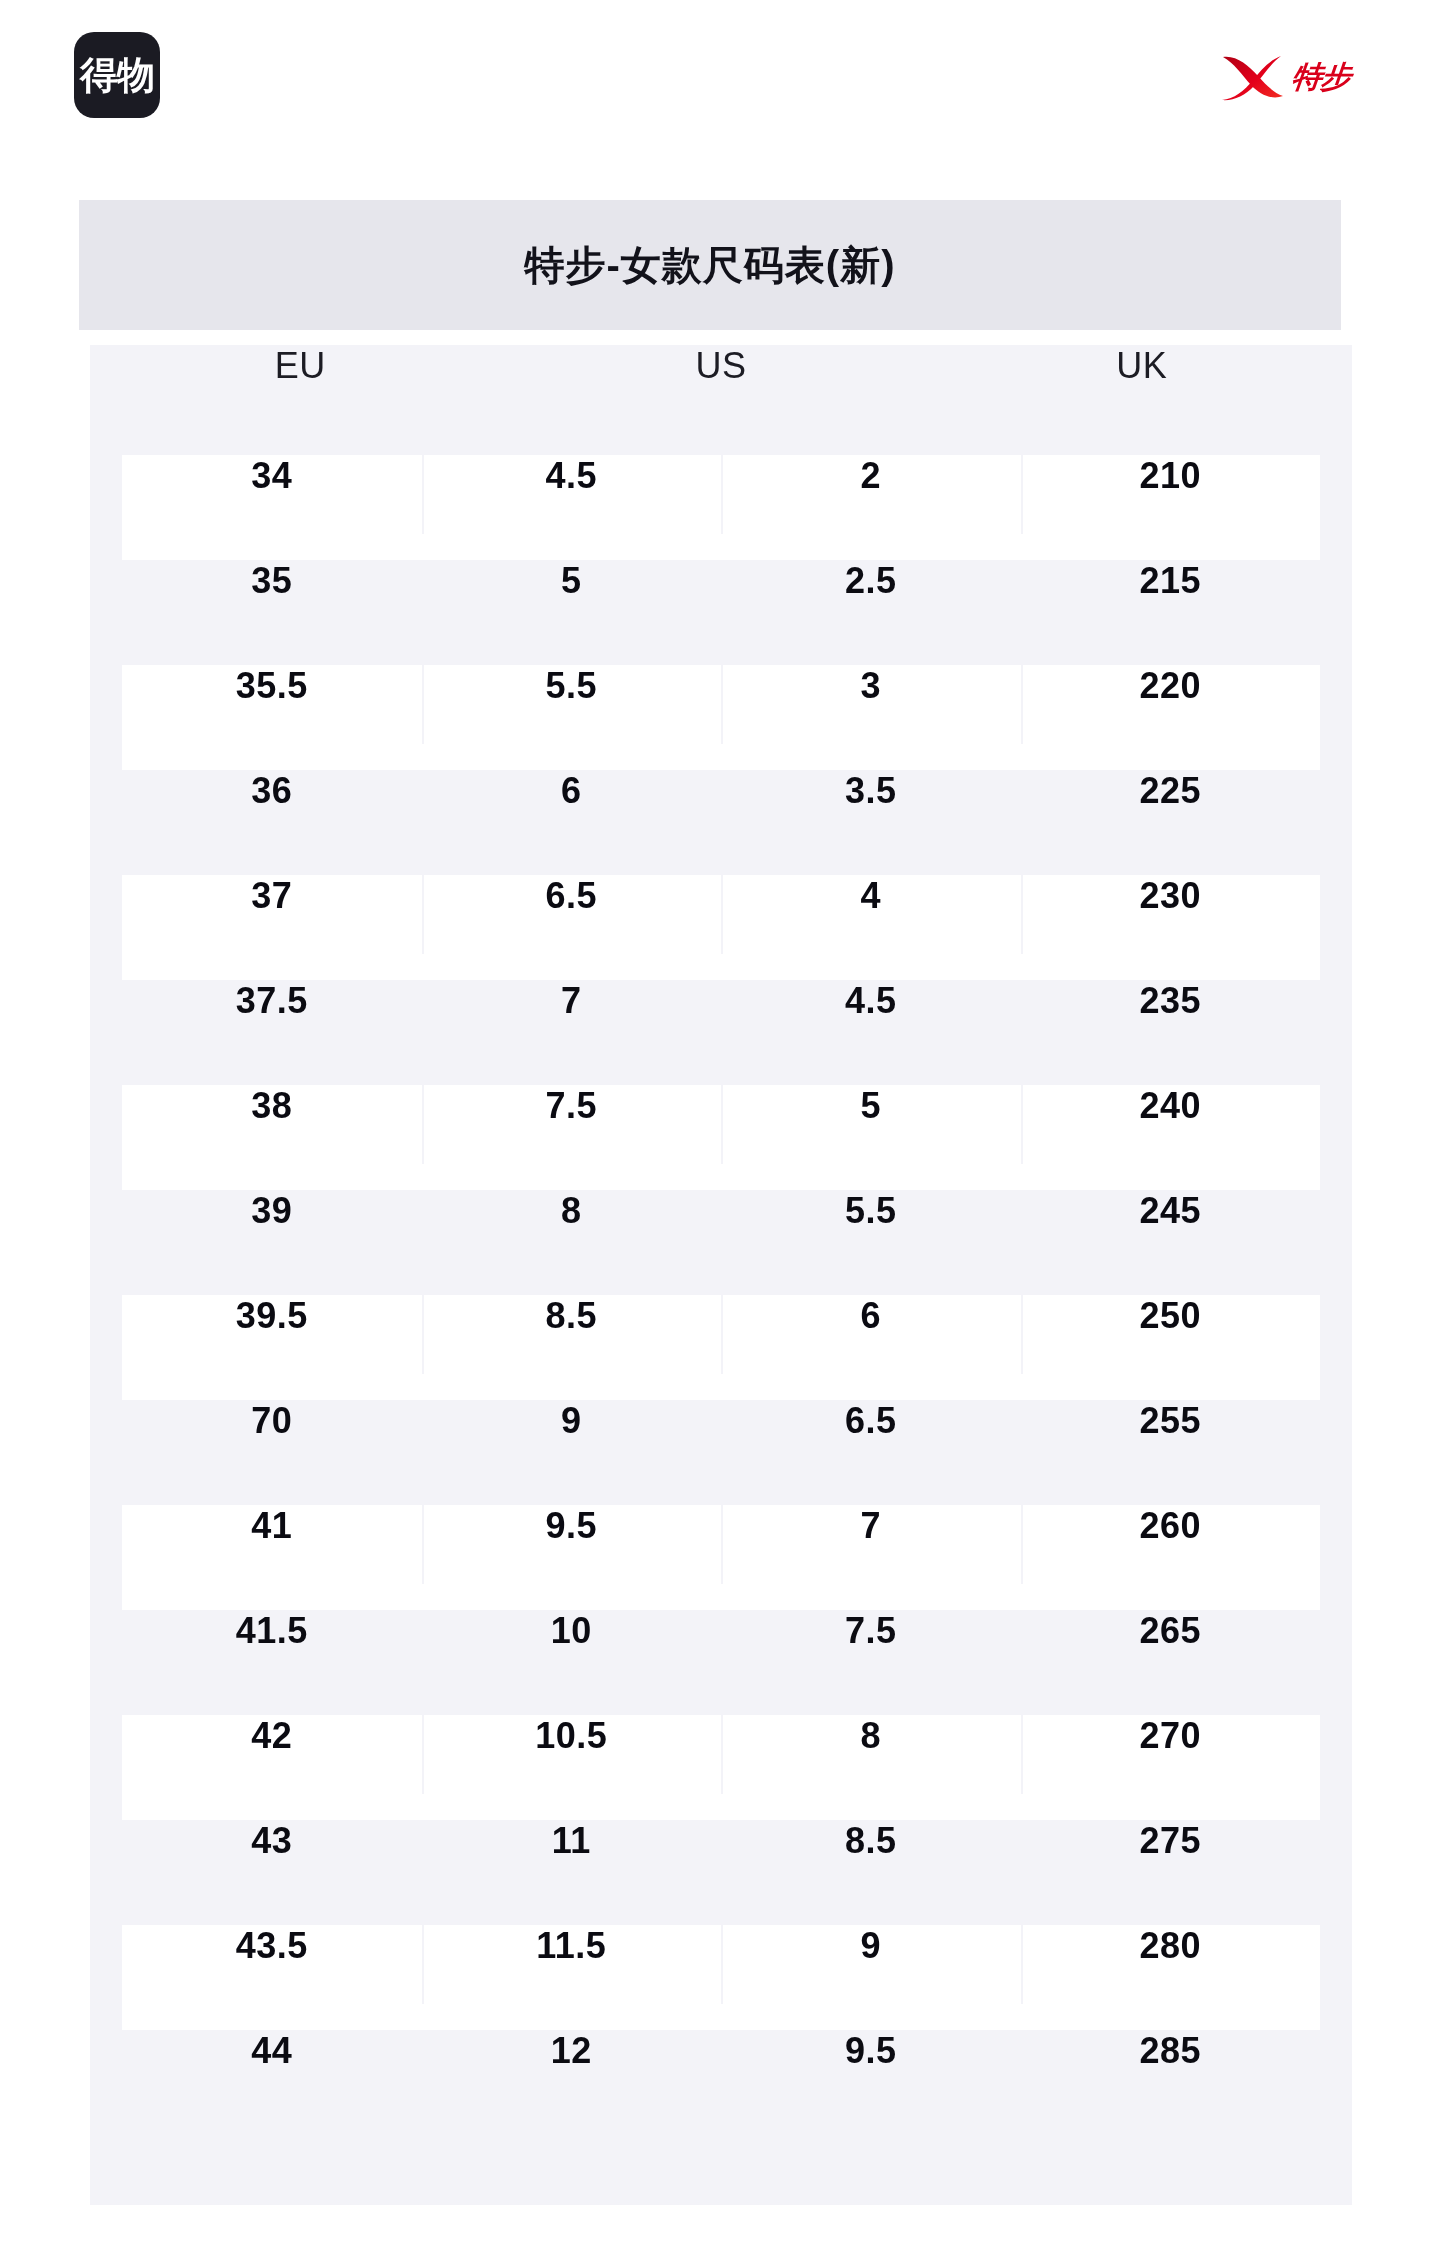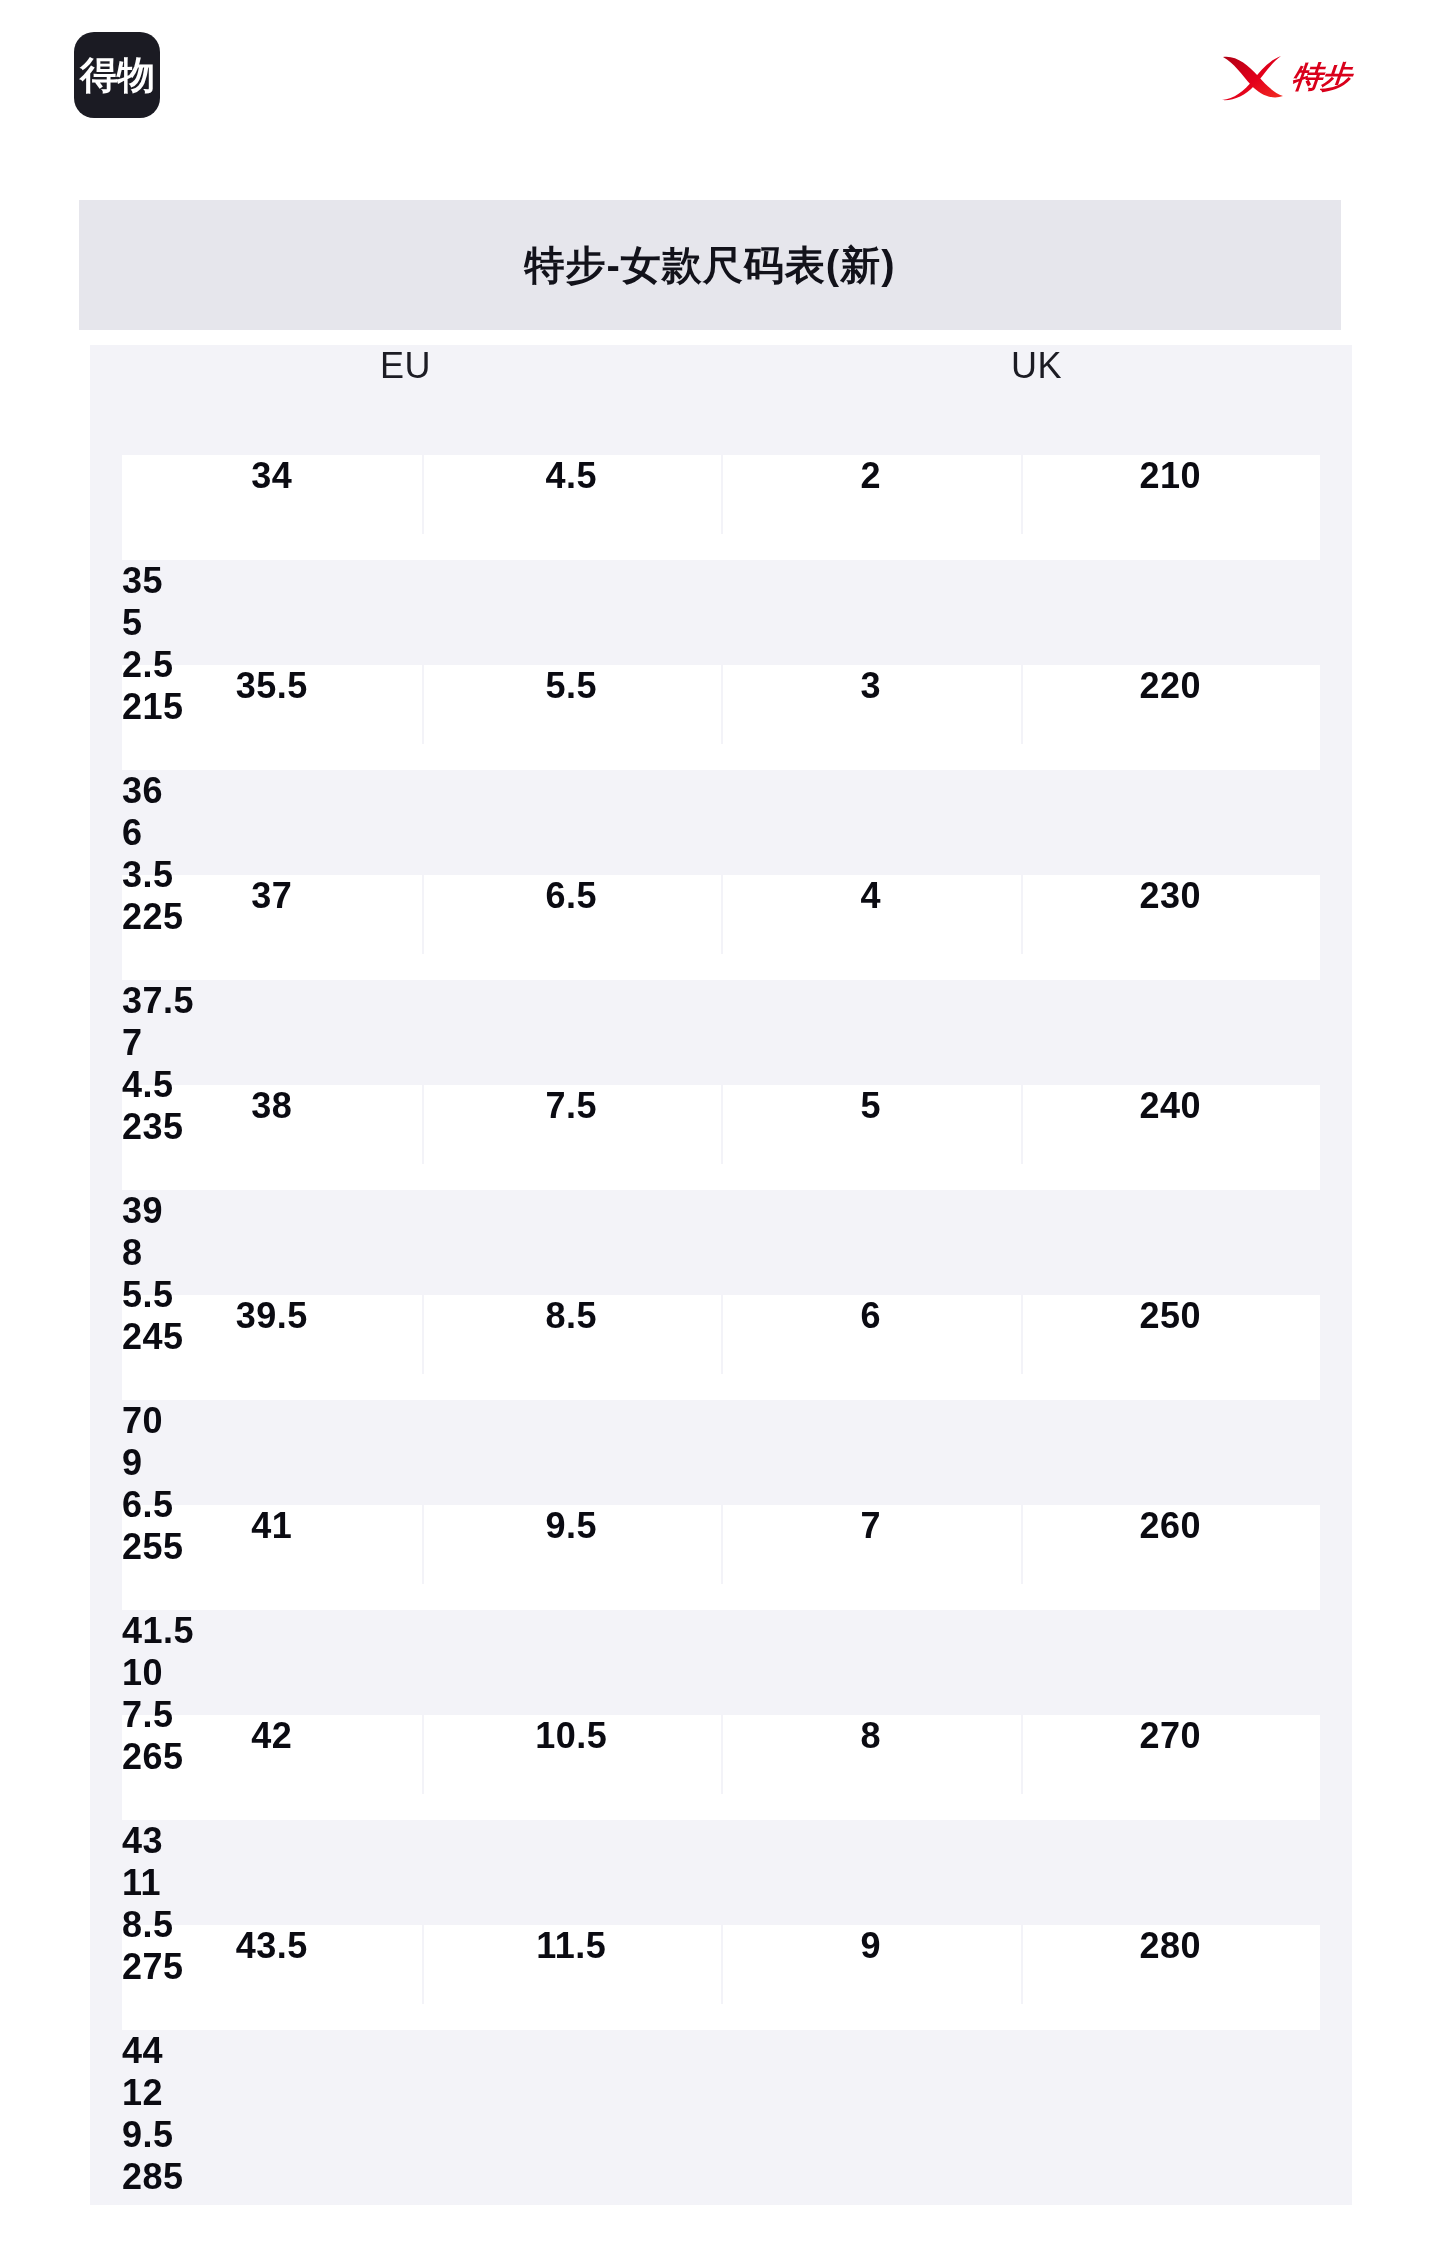--- a/index.html
+++ b/index.html
@@ -107,21 +107,21 @@
     white-space:nowrap;
   }
 
   .trow {
     display:flex;
     height:105px;
     align-items:flex-start;
     margin:0 32px;
   }
   .trow.white { background:#ffffff; }
-  .trow.tint  { background:transparent;flex-direction:column; }
+  .trow.tint  { background:transparent; }
 
   .tcell {
     flex:1 1 0;
     text-align:center;
     font-size:36px;
     font-weight:700;
     color:#0b0b12;
     letter-spacing:0.5px;
     position:relative;
   }
@@ -162,20 +162,21 @@
     </div>
   </div>
 
   <div class="table-title-bar">
     <div class="table-title">特步-女款尺码表(新)</div>
   </div>
 
   <div class="table-body">
     <div class="thead-row" id="thead">
         <div class="thead-cell">EU</div>
+        <div class="thead-cell">US</div>
         <div class="thead-cell">UK</div>
       </div>
     <div id="tbody">
         <div class="trow white">
           <div class="tcell">34</div>
           <div class="tcell">4.5</div>
           <div class="tcell">2</div>
           <div class="tcell">210</div>
         </div>
         <div class="trow tint">

